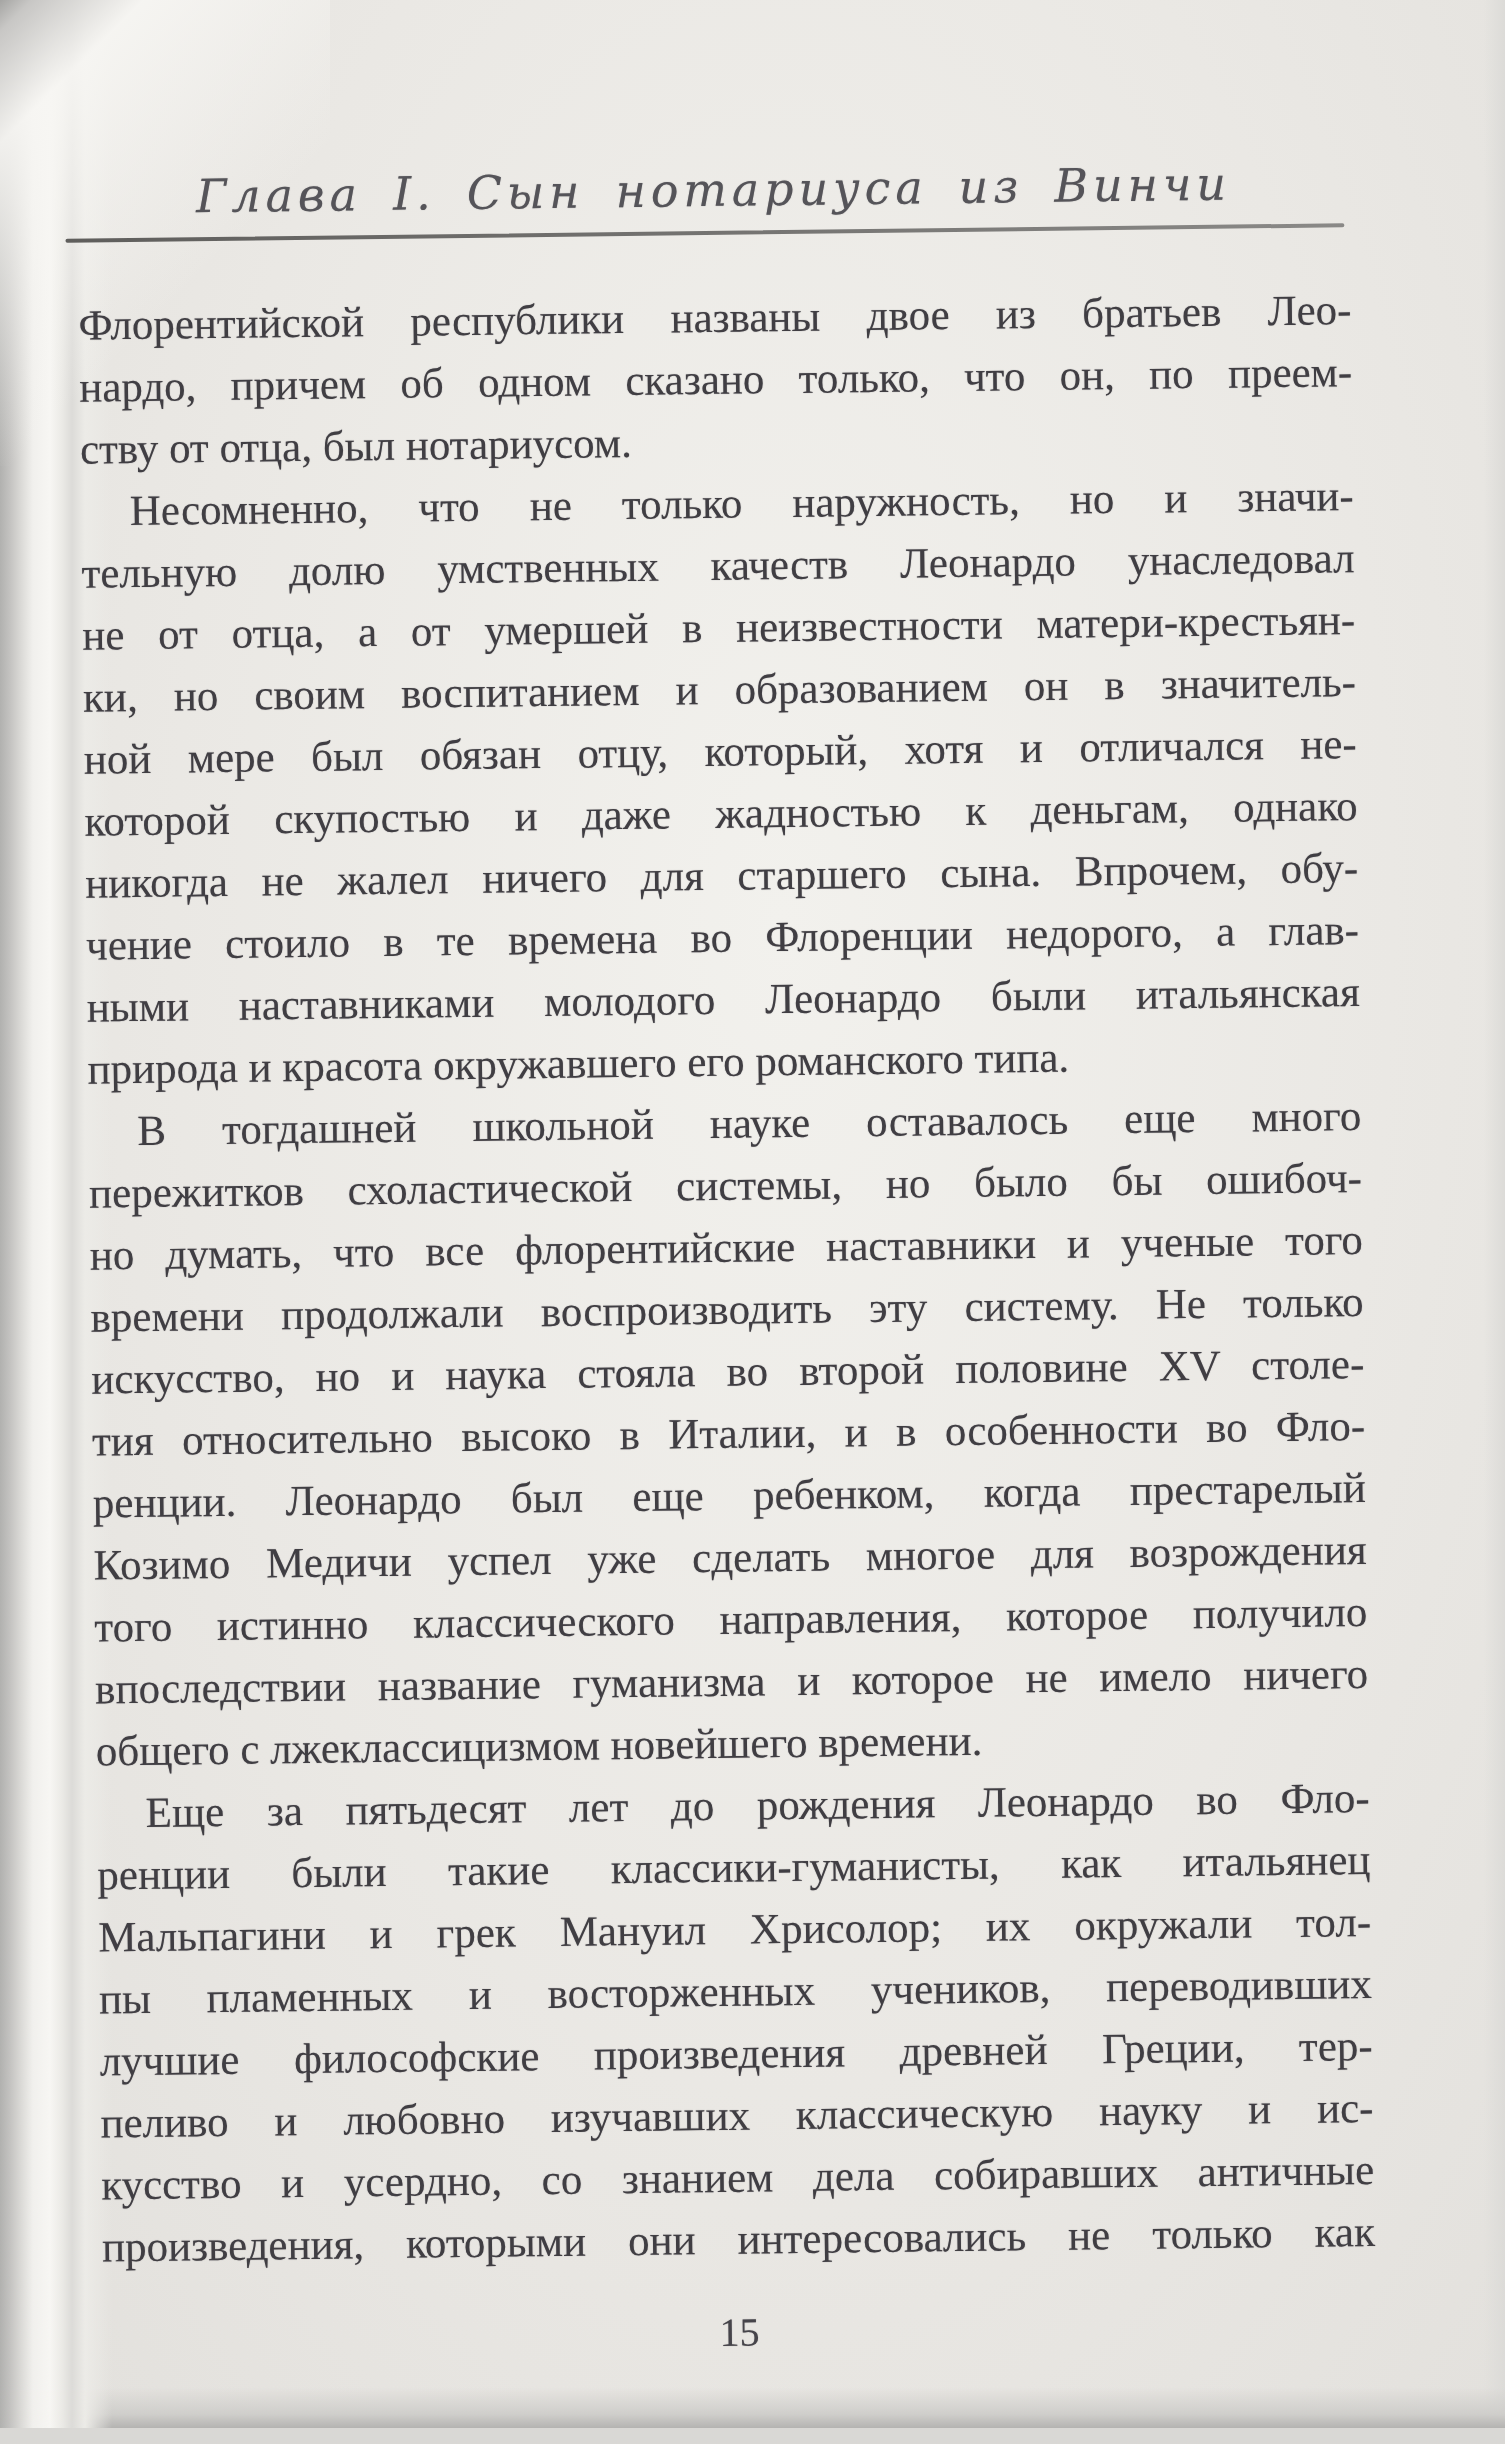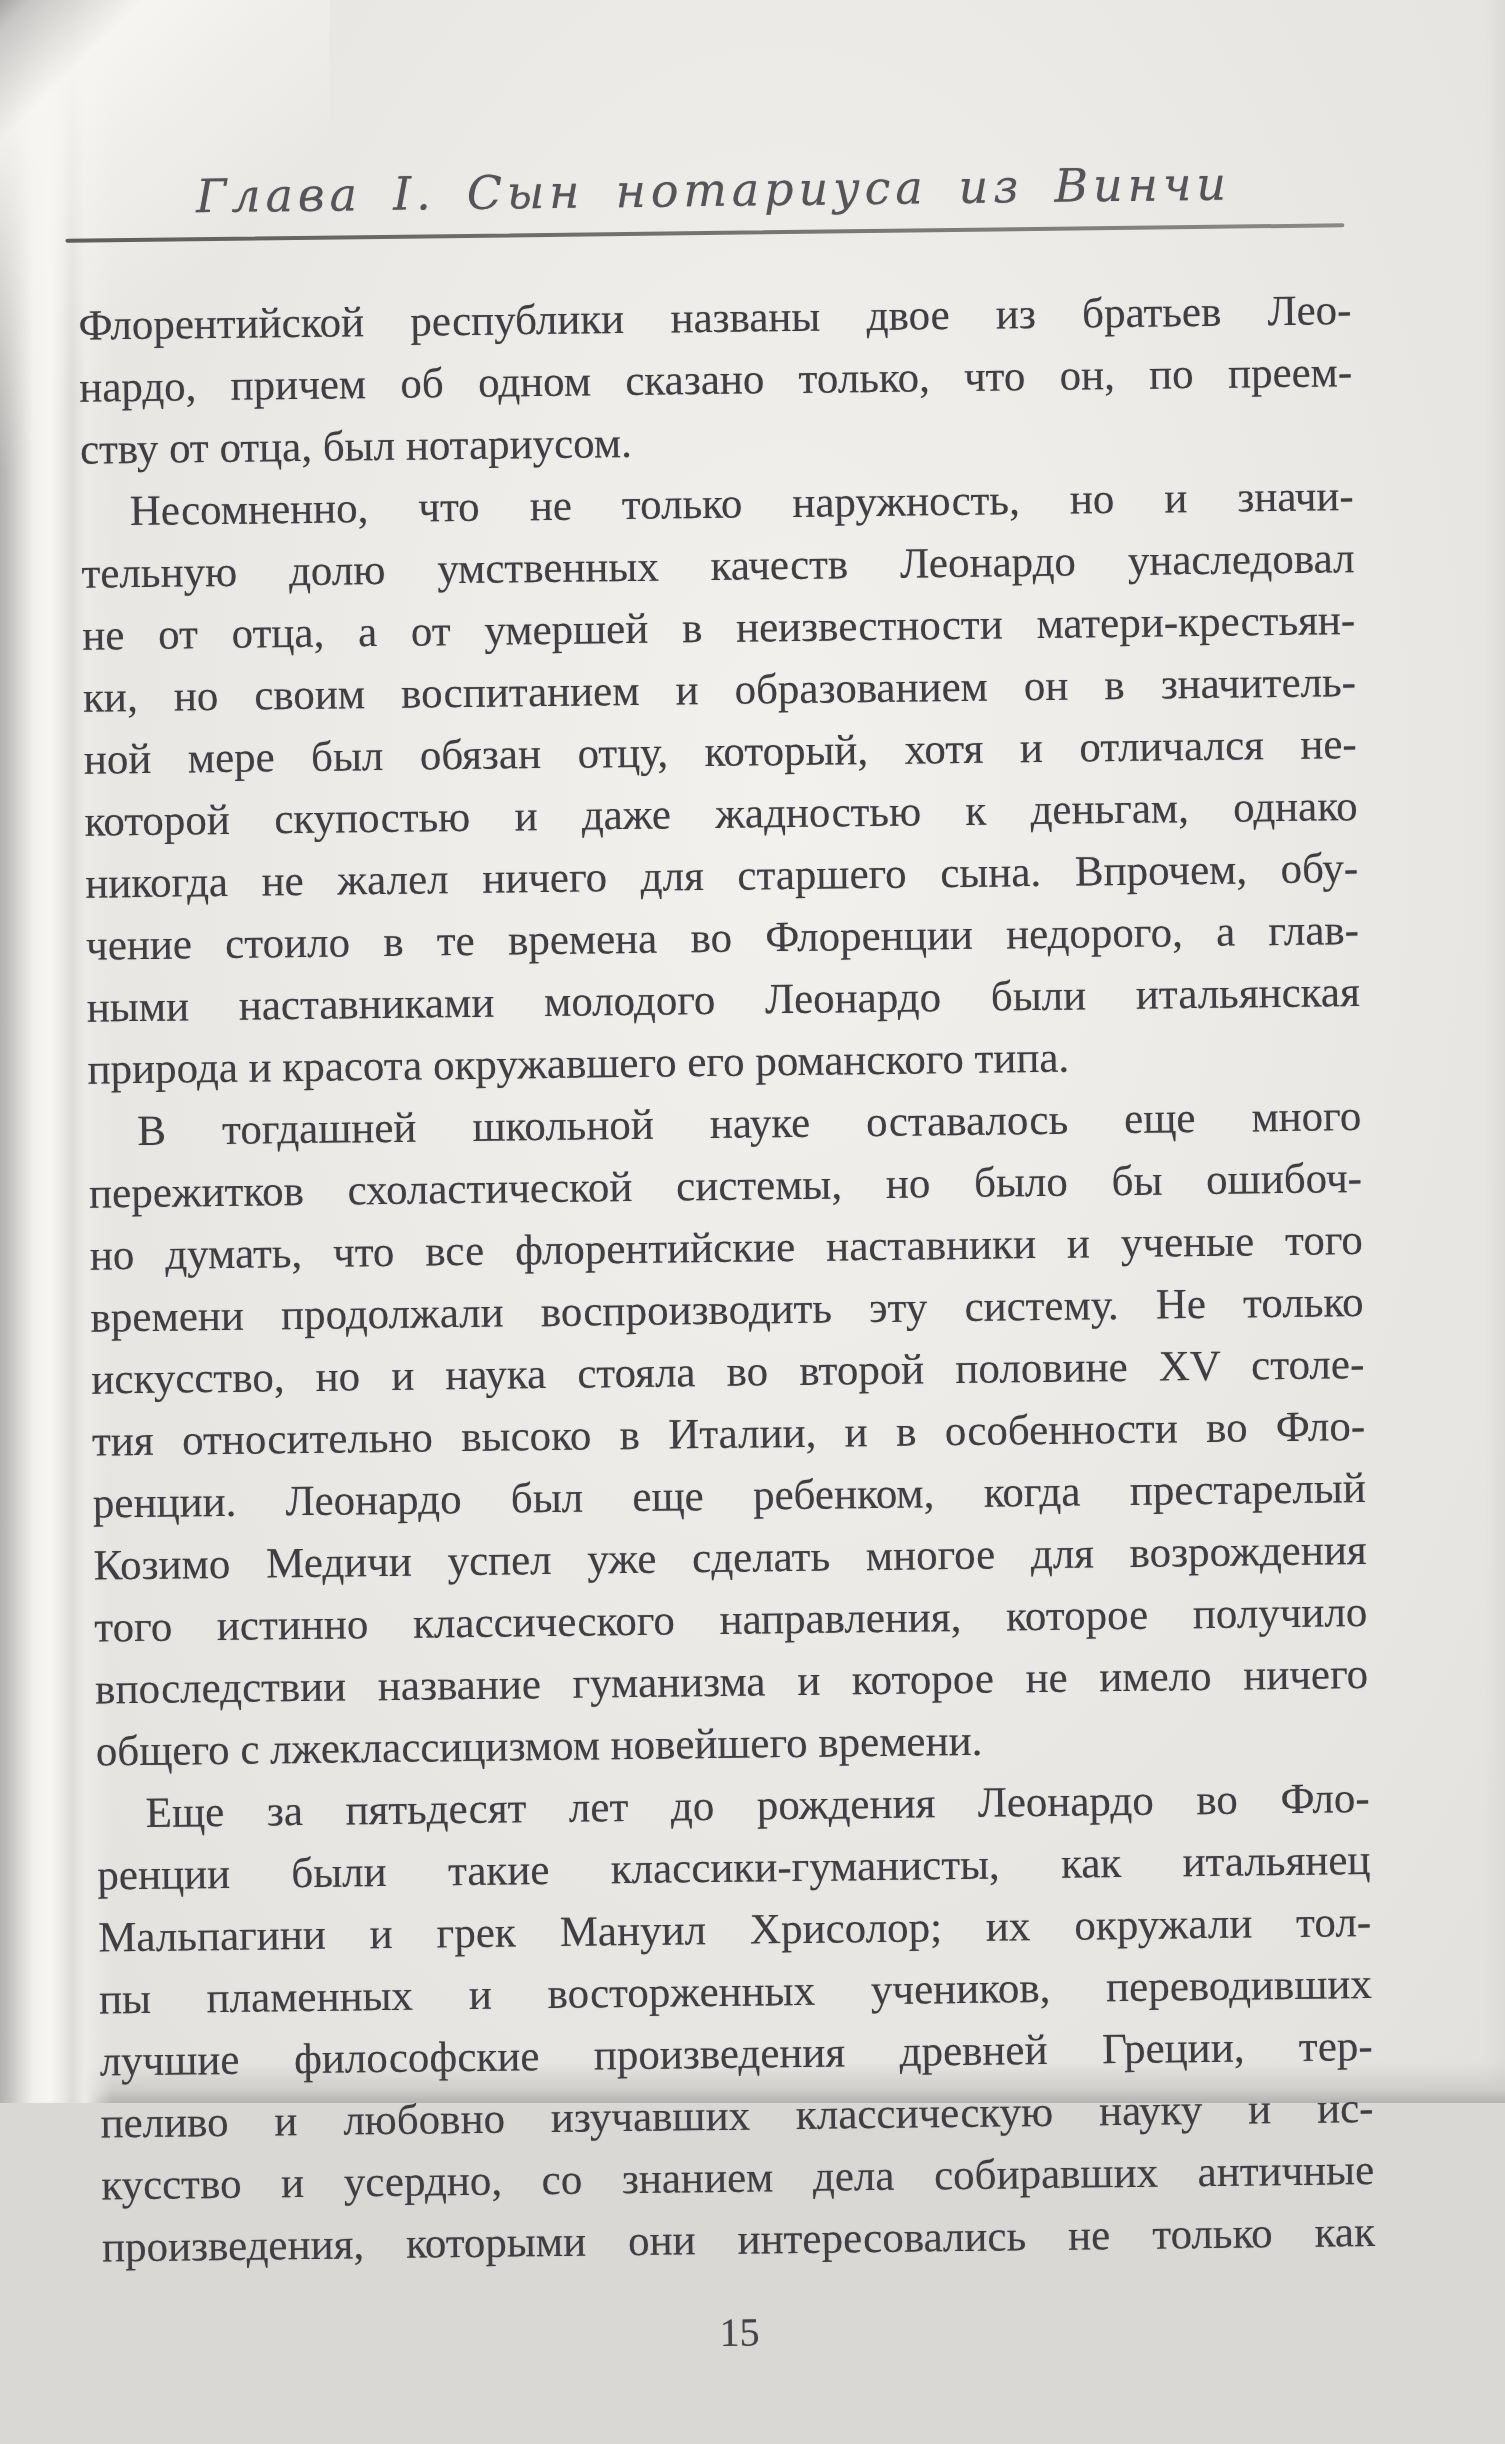--- a/index.html
+++ b/index.html
@@ -4,21 +4,21 @@
 <style>
   html, body {
     margin: 0; padding: 0;
     width: 1505px; height: 2444px;
     overflow: hidden;
     background: #d9d8d5;
     font-family: "Liberation Serif", "DejaVu Serif", serif;
   }
   .photo {
     position: relative;
-    width: 1505px; height: 2103px;
+    width: 1505px; height: 2428px;
     background-color: #eae8e4;
     background-image:
       
       linear-gradient(to right,
         #b1b1af 0px, #c3c2c0 9.7px, #dbdad7 21.3px, #f1f0ed 33px,
         #f7f6f3 50px, #ebeae6 62px, #dcdbd8 72px, #ecebe7 85px,
         rgba(236,234,230,0) 112px),
       
       linear-gradient(to top, #b4b3b1 0px, #cfcecb 13.6px, rgba(224,223,220,0) 41px),
       

